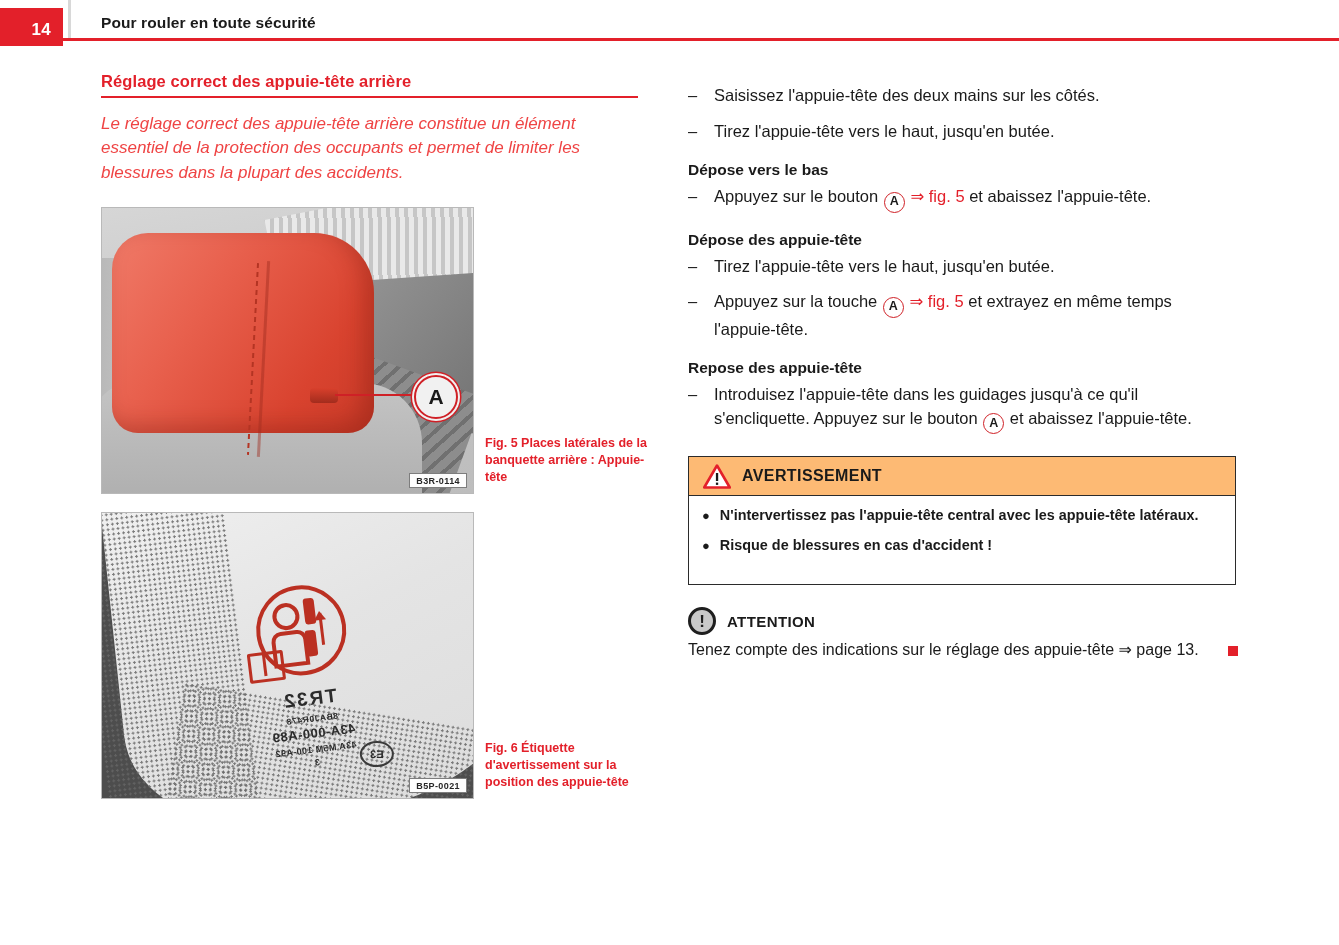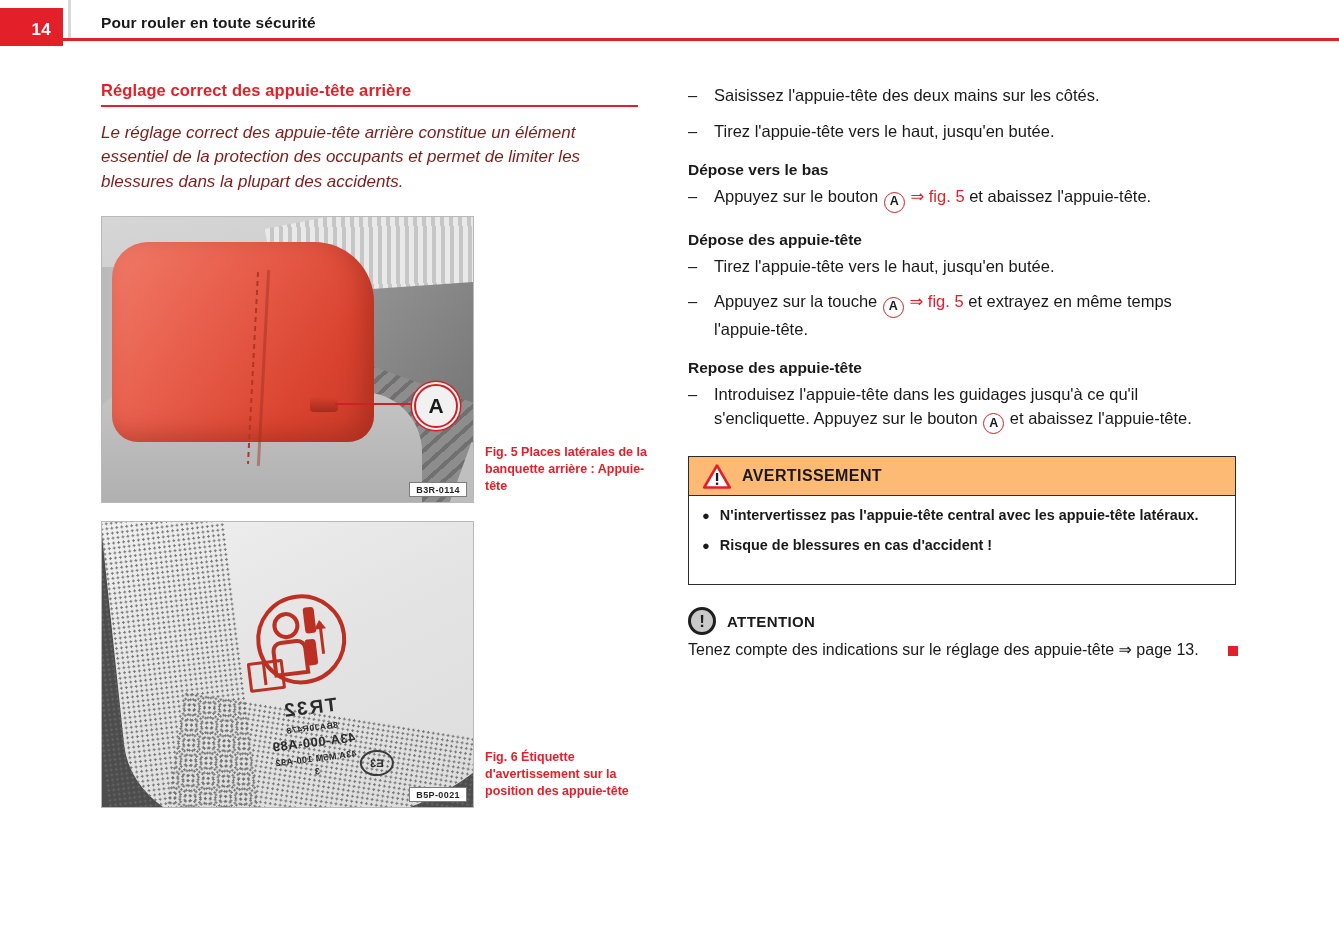--- a/index.html
+++ b/index.html
@@ -59,21 +59,21 @@
     left: 0; top: 38px;
     width: 1339px;
     height: 3px;
     background: #e3202a;
   }
 
   
   .col-left {
     position: absolute;
     left: 101px;
-    top: 81px;
+    top: 72px;
     width: 556px;
   }
   .col-right {
     position: absolute;
     left: 688px;
     top: 84px;
     width: 550px;
   }
 
   
@@ -88,21 +88,21 @@
   .section-title-rule {
     width: 537px;
     height: 2px;
     background: #e3202a;
     margin-bottom: 14px;
   }
   .intro {
     font-size: 17px;
     font-style: italic;
     line-height: 1.43;
-    color: #7f1d1d;
+    color: #ef4444;
     width: 535px;
     margin: 0 0 22px 0;
   }
 
   .figure-block { position: relative; width: 371px; }
   .figure-frame {
     width: 371px;
     height: 285px;
     border: 1px solid #b9b9b9;
     position: relative;

